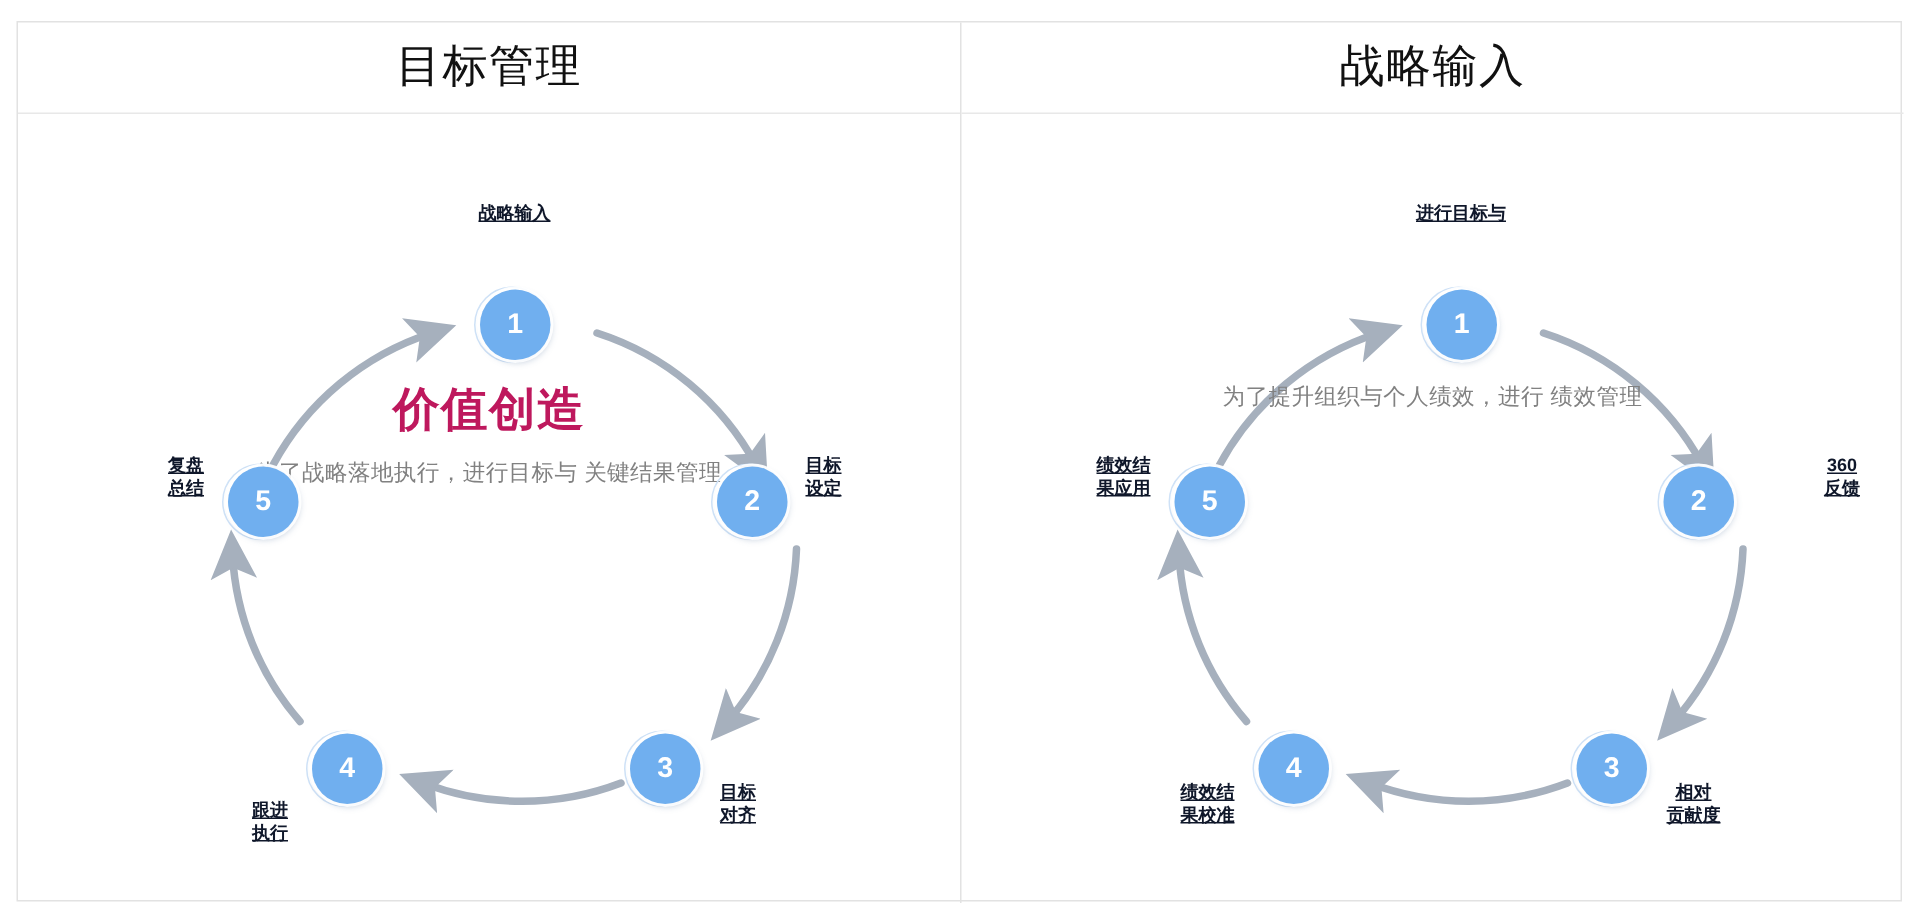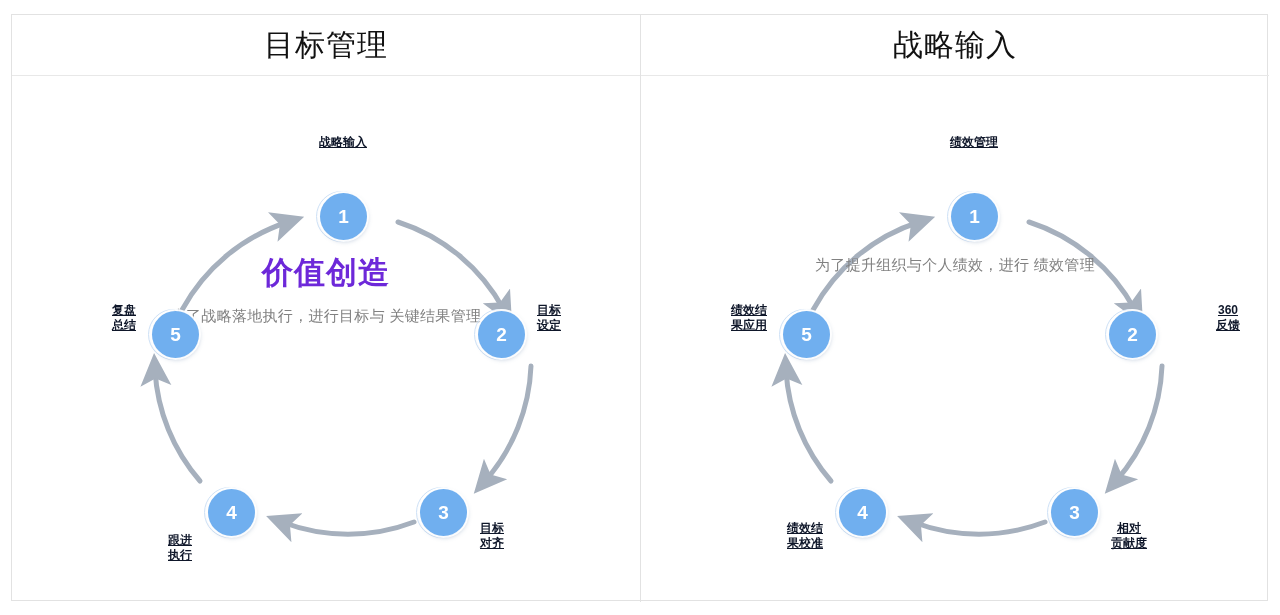--- a/index.html
+++ b/index.html
@@ -61,21 +61,21 @@
   .center-block {
     position: absolute;
     left: 50%;
     transform: translateX(-50%);
     text-align: center;
     width: 330px;
   }
   .center-title {
     font-size: 31px;
     font-weight: bold;
-    color: #6d28d9;
+    color: #be185d;
     line-height: 1.18;
     letter-spacing: 1px;
     white-space: pre-line;
   }
   .center-desc {
     margin-top: 13px;
     font-size: 15px;
     color: #818181;
     line-height: 1.5;
     letter-spacing: 0.3px;
@@ -214,21 +214,21 @@
 
         <div class="center-block" style="top:165px;">
           <div class="center-desc">为了提升组织与个人绩效，进行
 绩效管理</div>
         </div>
 
         <div class="node-ring" style="left:306px; top:115px;"></div>
         <div class="node" style="left:310px; top:117px;">
           <span>1</span>
         </div>
-        <div class="caption c-center" style="left:333px; top:59px;">绩效管理</div>
+        <div class="caption c-center" style="left:333px; top:59px;">进行目标与</div>
 
         <div class="node-ring" style="left:464px; top:233px;"></div>
         <div class="node" style="left:468px; top:235px;">
           <span>2</span>
         </div>
         <div class="caption c-right" style="left:527px; top:227px;margin-left:48px;">360
 反馈</div>
 
         <div class="node-ring" style="left:406px; top:411px;"></div>
         <div class="node" style="left:410px; top:413px;">

